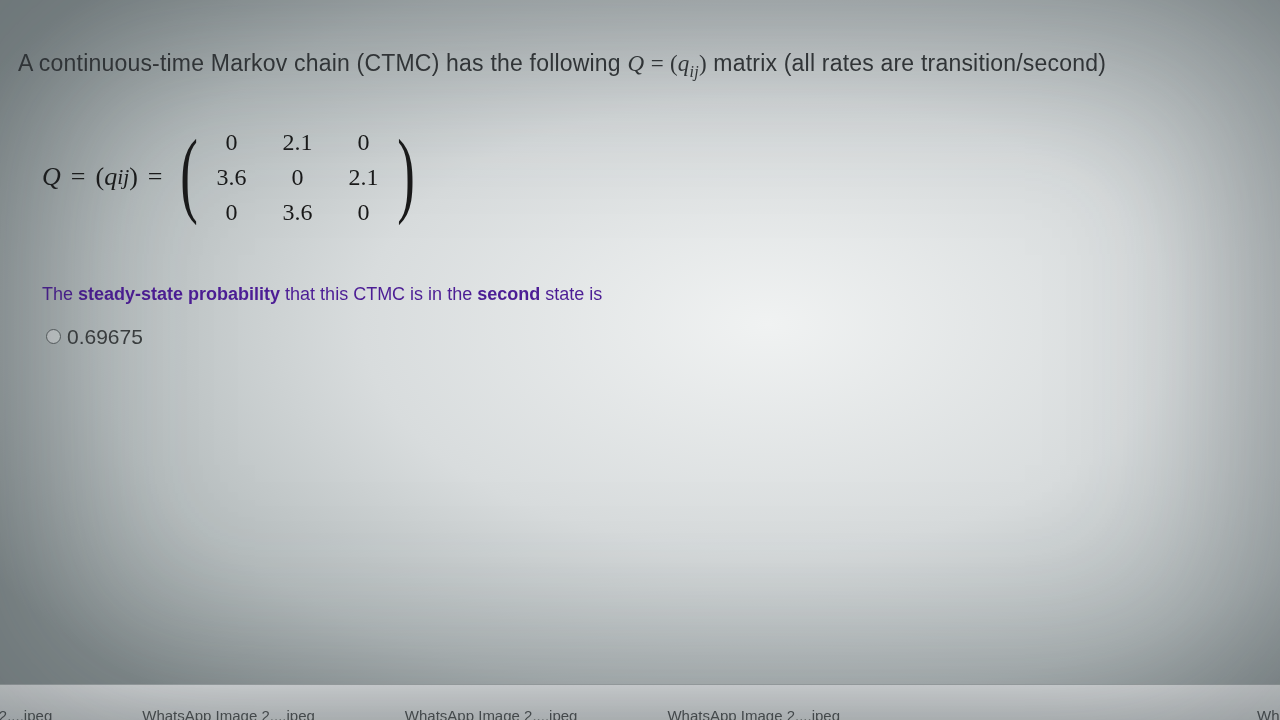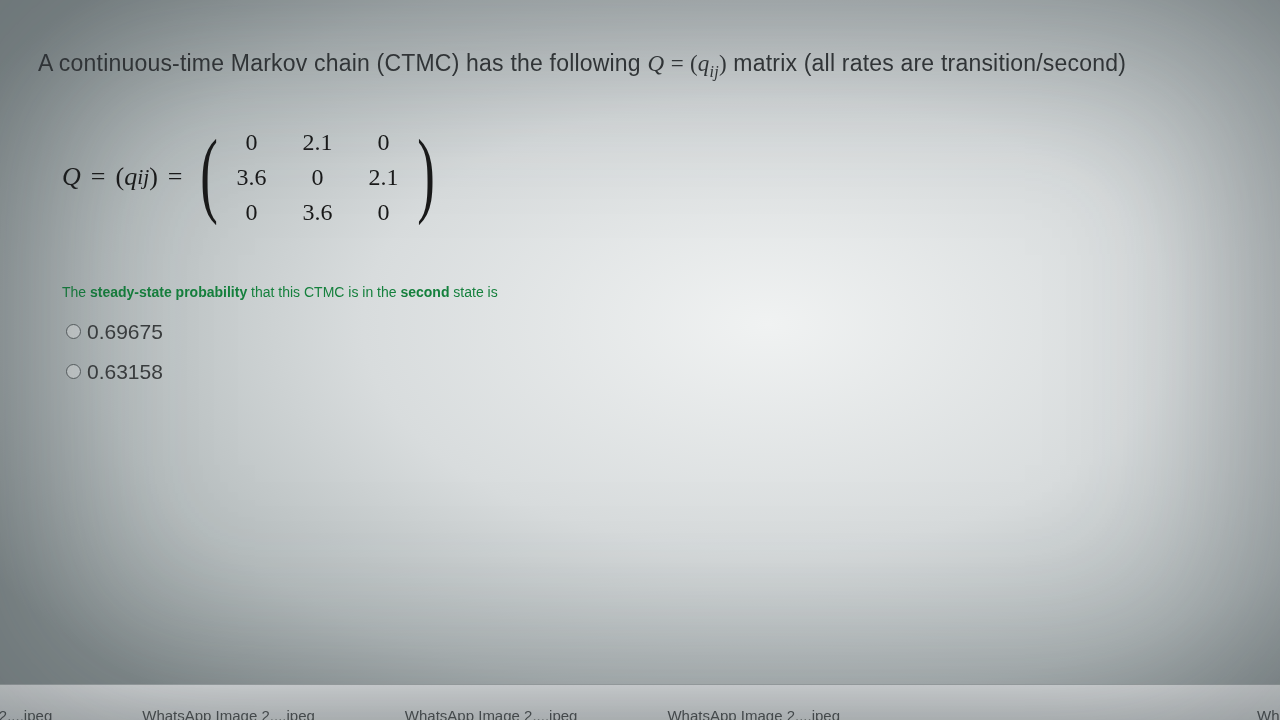--- a/index.html
+++ b/index.html
@@ -8,21 +8,21 @@
     width: 1280px; height: 720px;
     overflow: hidden;
     font-family: "Segoe UI", Arial, sans-serif;
     background: radial-gradient(ellipse 900px 500px at 60% 45%, #f0f2f2 0%, #d8dcdd 45%, #b7bebf 75%, #8e9798 100%);
     color: #2a2d2e;
   }
   .page {
     position: relative;
     width: 1280px;
     height: 720px;
-    padding: 50px 38px 0 38px;
+    padding: 50px 38px 0 18px;
   }
   .intro {
     font-size: 23px;
     color: #333638;
     letter-spacing: 0.2px;
     margin-bottom: 44px;
   }
   .intro .math { font-family: "Cambria Math", "STIX", "Times New Roman", serif; font-style: italic; }
   .intro .math-up { font-family: "Cambria Math", "STIX", "Times New Roman", serif; font-style: normal; }
   .intro sub { font-size: 0.7em; font-style: italic; }
@@ -49,33 +49,33 @@
     border-collapse: collapse;
     margin: 0 -6px;
   }
   table.matrix td {
     padding: 4px 18px;
     text-align: center;
     font-size: 24px;
     font-family: "Cambria Math", "STIX", "Times New Roman", serif;
   }
   .prompt {
-    font-size: 14px;
-    color: #15803d;
+    font-size: 18px;
+    color: #4c1d95;
     margin: 0 0 20px 24px;
   }
   .prompt b { font-weight: 600; }
   .options {
     margin-left: 28px;
   }
   .option {
     display: flex;
     align-items: center;
     gap: 6px;
-    margin: 16px 0;
+    margin: 3px 0;
     font-size: 21px;
     color: #3b3e3f;
     cursor: pointer;
     user-select: none;
   }
   .radio {
     width: 15px; height: 15px;
     border: 1.6px solid #5b6163;
     border-radius: 50%;
     background: rgba(255,255,255,0.35);
@@ -157,24 +157,20 @@
 
   <div class="prompt">
     <span>The </span><b>steady-state probability</b><span> that this CTMC is in the </span><b>second</b><span> state is</span>
   </div>
 
   <div class="options">
     <label class="option">
       <span class="radio"></span>
       <span>0.69675</span>
     </label>
-    <label class="option">
-      <span class="radio"></span>
-      <span>0.63158</span>
-    </label>
   </div>
 
   <div class="download-bar">
     <div class="dl-item first">
       <span>ge 2....jpeg</span>
     </div>
     <div class="dl-item">
       <span>WhatsApp Image 2....jpeg</span>
     </div>
     <div class="dl-item">

